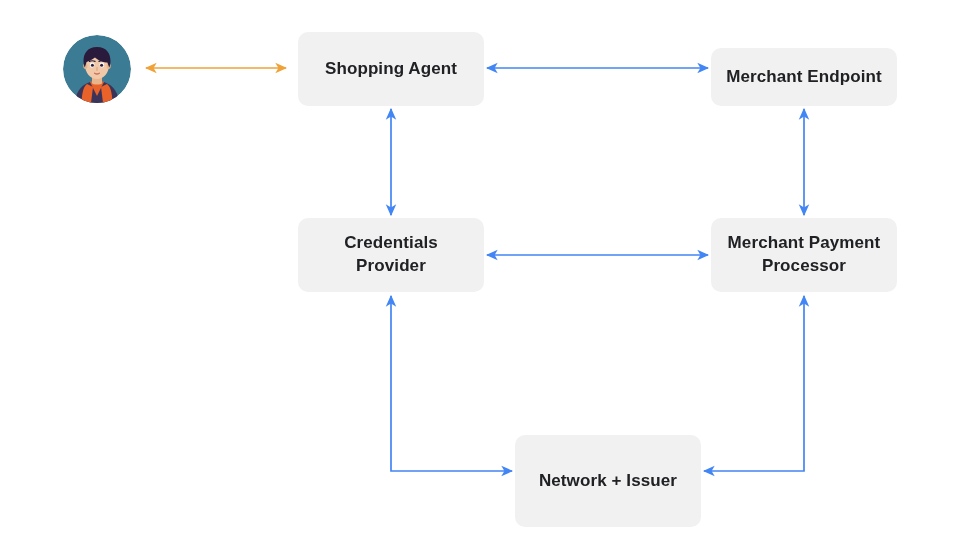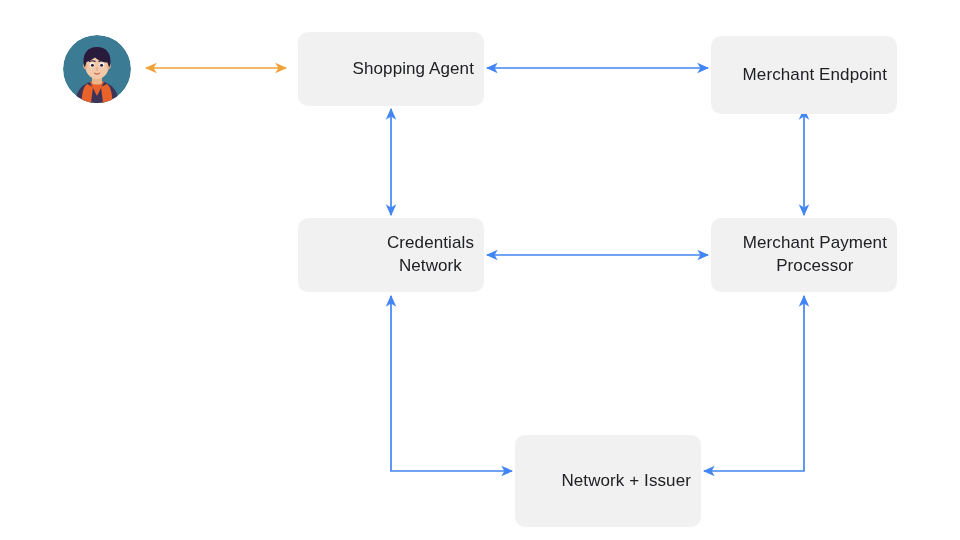--- a/index.html
+++ b/index.html
@@ -26,25 +26,25 @@
     width: 960px;
     height: 540px;
     pointer-events: none;
   }
   .node {
     position: absolute;
     background: #f1f1f1;
     border-radius: 10px;
     display: flex;
     align-items: center;
-    justify-content: flex-end;
+    justify-content: center;
     text-align: center;
     color: #202124;
     font-size: 17px;
-    font-weight: 400;
+    font-weight: 700;
     line-height: 1.35;
     letter-spacing: 0.1px;
     box-sizing: border-box;
     padding: 4px 10px;
     white-space: pre-line;
   }
   .node-label {
     display: block;
     white-space: pre-line;
   }
@@ -117,27 +117,27 @@
 
     <path d="M 391 296 L 391 471 L 512 471" fill="none" stroke="#4285f4" stroke-width="1.7" marker-start="url(#arrow-blue)" marker-end="url(#arrow-blue)"></path>
 
     <path d="M 704 471 L 804 471 L 804 296" fill="none" stroke="#4285f4" stroke-width="1.7" marker-start="url(#arrow-blue)" marker-end="url(#arrow-blue)"></path>
   </svg>
 
   <div class="node" style="left:298px; top:32px; width:186px; height:74px;">
     <span class="node-label">Shopping Agent</span>
   </div>
 
-  <div class="node" style="left:711px; top:36px; width:186px; height:78px;">
+  <div class="node" style="left:711px; top:48px; width:186px; height:58px;">
     <span class="node-label">Merchant Endpoint</span>
   </div>
 
   <div class="node" style="left:298px; top:218px; width:186px; height:74px;">
     <span class="node-label">Credentials
-Network</span>
+Provider</span>
   </div>
 
   <div class="node" style="left:711px; top:218px; width:186px; height:74px;">
     <span class="node-label">Merchant Payment
 Processor</span>
   </div>
 
   <div class="node" style="left:515px; top:435px; width:186px; height:92px;">
     <span class="node-label">Network + Issuer</span>
   </div>

